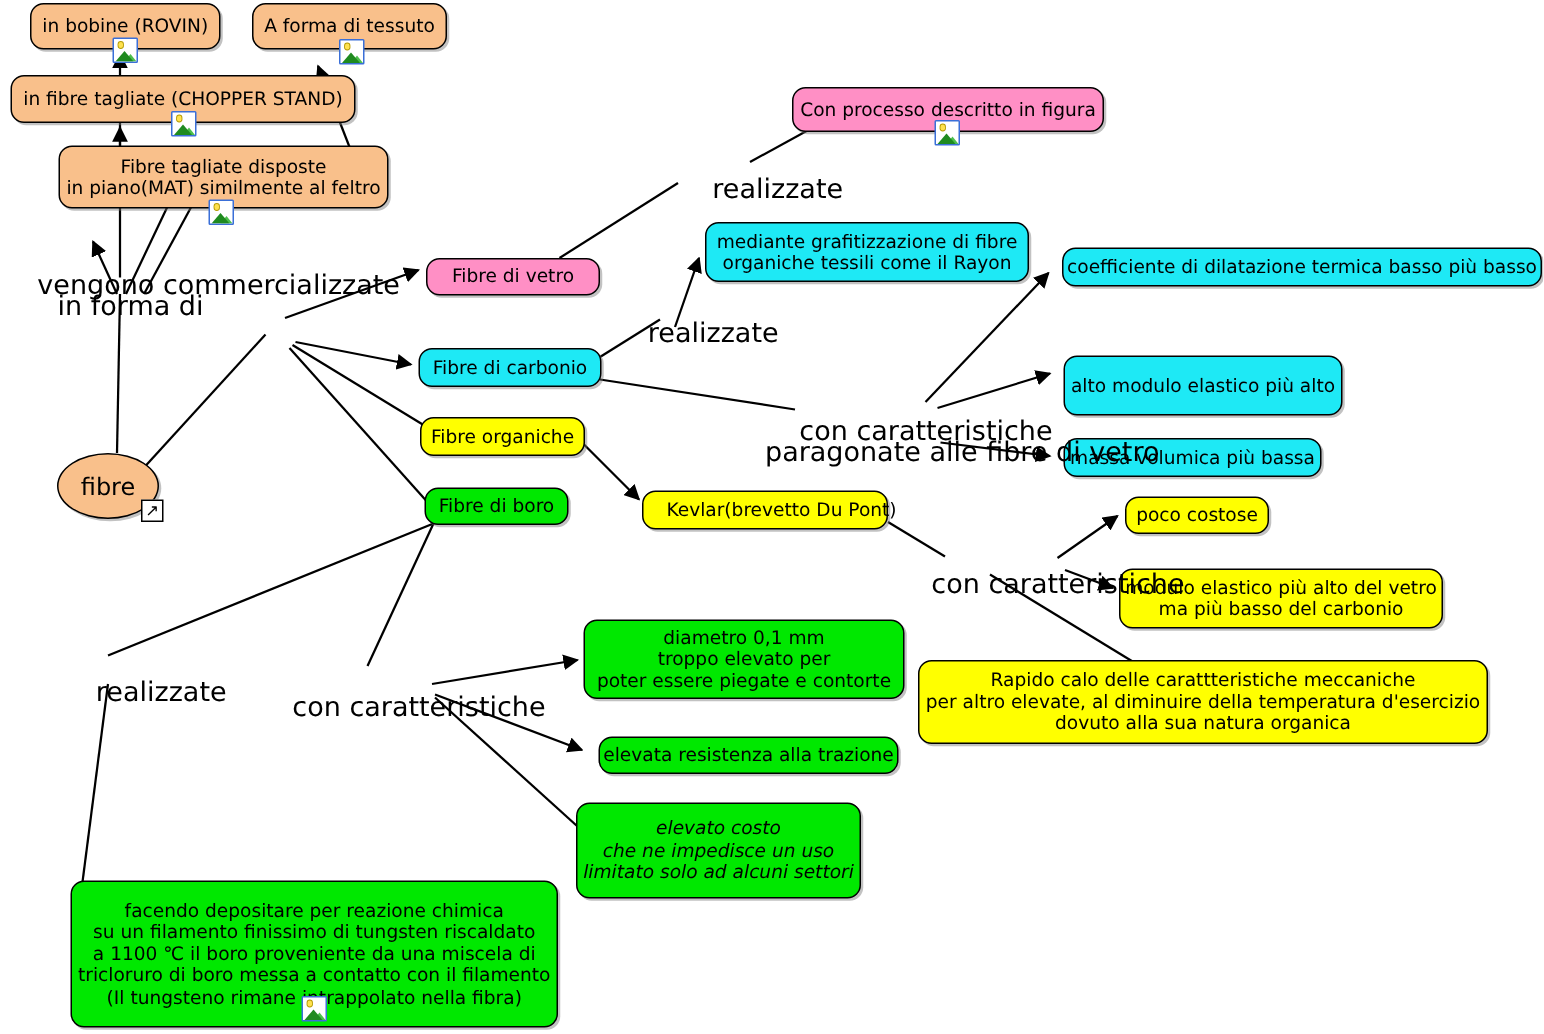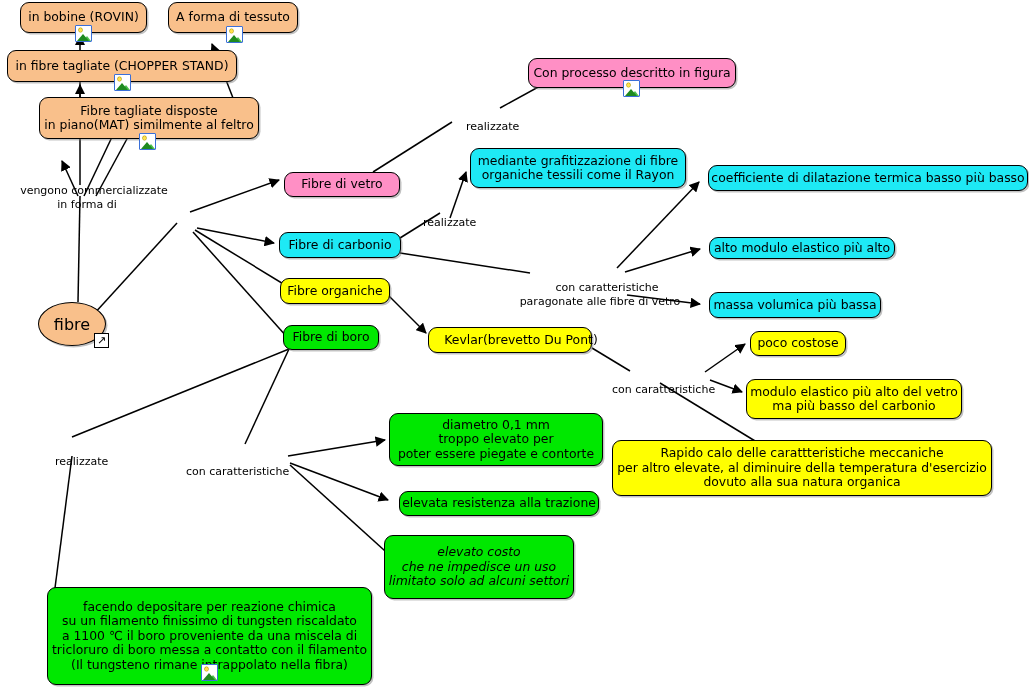--- a/index.html
+++ b/index.html
@@ -58,21 +58,21 @@
     display: flex;
     align-items: center;
     justify-content: center;
     font-size: 16px;
     z-index: 5;
     box-shadow: 1.5px 1.5px 0 rgba(120,120,120,0.45);
   }
 
   .edge-label {
     position: absolute;
-    font-size: 11px;
+    font-size: 18px;
     line-height: 14.6px;
     color: #000000;
     text-align: center;
     white-space: pre;
     background: transparent;
     z-index: 6;
   }
 
   
   .pic-icon {
@@ -251,21 +251,21 @@
   </div>
 
   <div class="node cyan" style="left:708px; top:165px; width:320px; height:26px;">
     <span>coefficiente di dilatazione termica basso più basso</span>
   </div>
 
   <div class="node cyan" style="left:279px; top:232px; width:122px; height:26px;">
     <span>Fibre di carbonio</span>
   </div>
 
-  <div class="node cyan" style="left:709px; top:237px; width:186px; height:22px;">
+  <div class="node cyan" style="left:709px; top:237px; width:186px; height:40px;">
     <span>alto modulo elastico più alto</span>
   </div>
 
   <div class="node cyan" style="left:709px; top:292px; width:172px; height:26px;">
     <span>massa volumica più bassa</span>
   </div>
 
   <div class="node yellow" style="left:280px; top:278px; width:110px; height:26px;">
     <span>Fibre organiche</span>
   </div>

